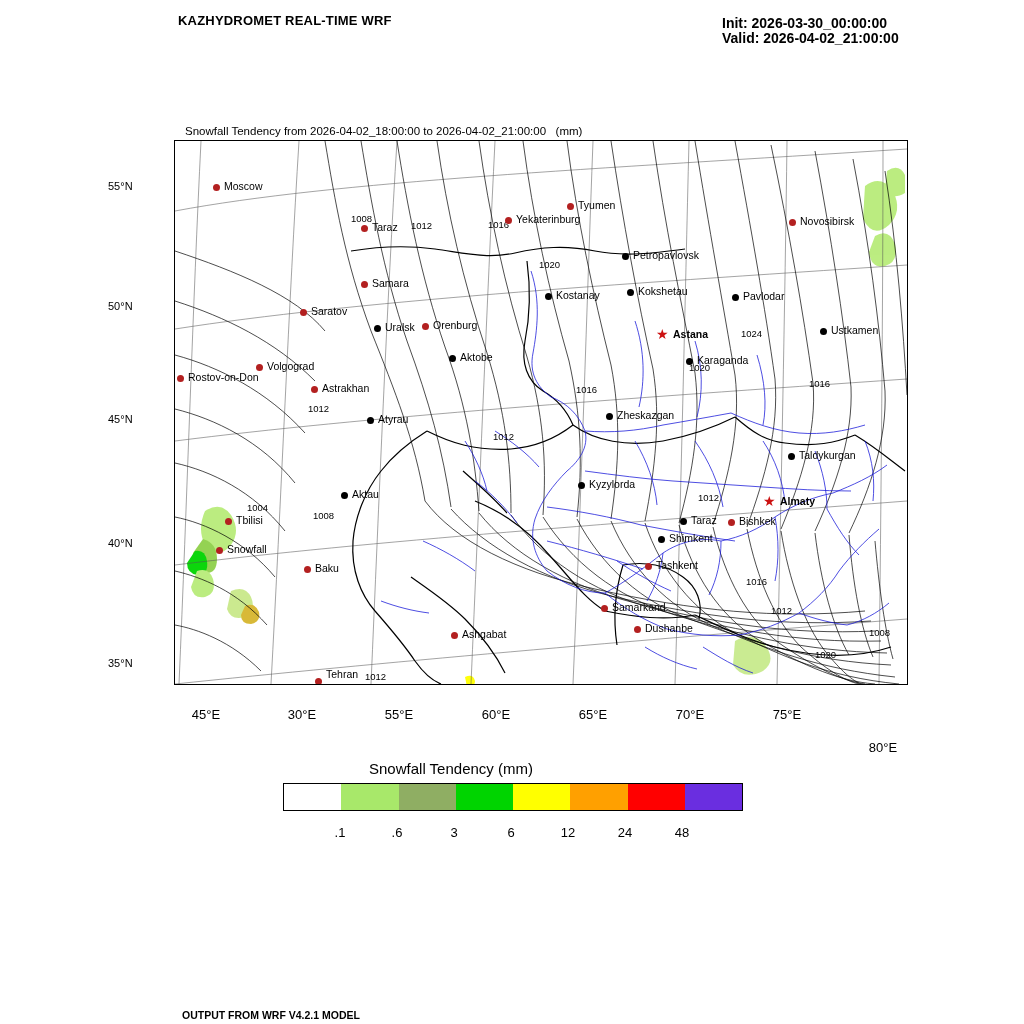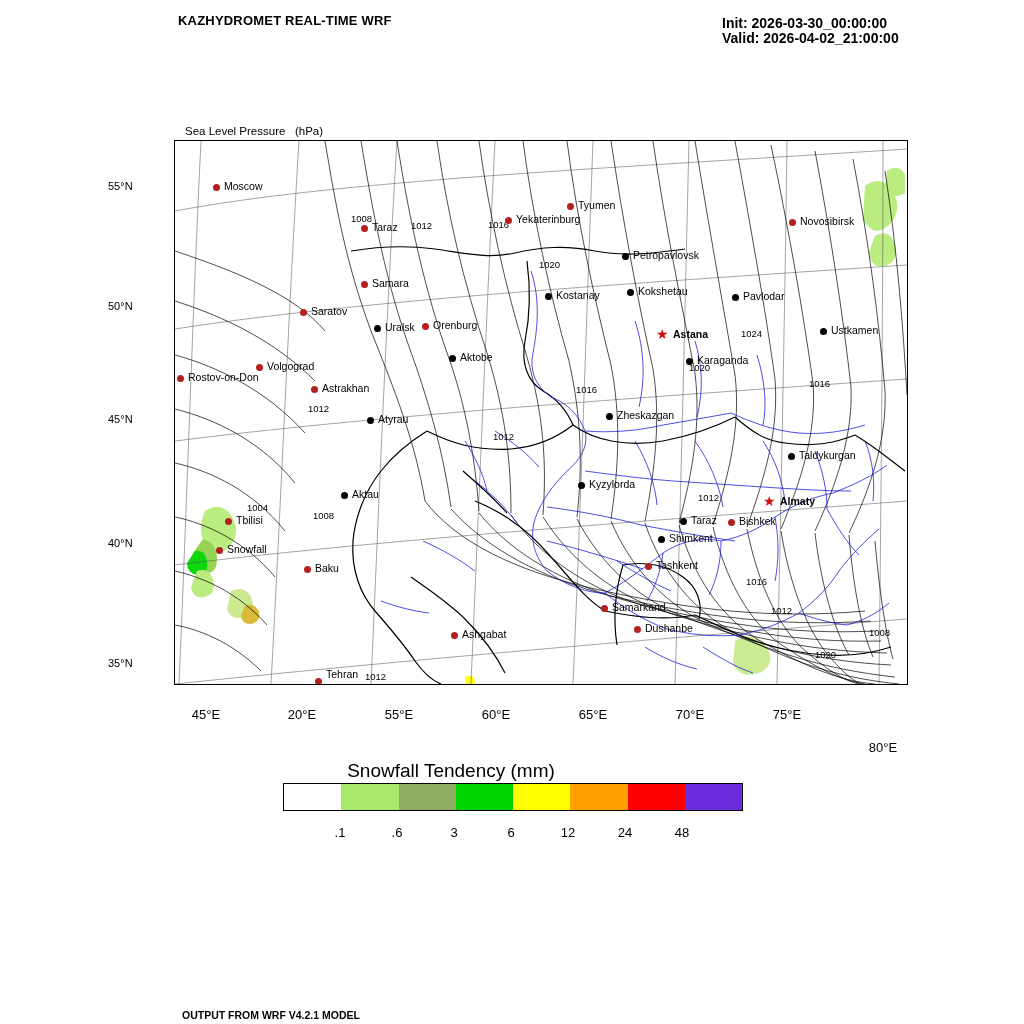--- a/index.html
+++ b/index.html
@@ -12,49 +12,50 @@
   #map-svg{position:absolute;left:0;top:0;}
   .ytick{position:absolute;font-size:11px;width:62px;}
   .xtick{position:absolute;font-size:13px;text-align:center;width:60px;}
   .citylabel{position:absolute;font-size:10.5px;color:#000;white-space:nowrap;}
   .citylabel.bold{font-weight:bold;}
   .dot{position:absolute;width:7px;height:7px;border-radius:50%;}
   .dot.red{background:#b32020;}
   .dot.black{background:#000;}
   .star{position:absolute;color:#cc1111;font-size:14px;line-height:14px;}
   .isolabel{position:absolute;font-size:9.5px;color:#000;background:transparent;}
-  #cbar-title{left:0;top:760px;width:902px;text-align:center;font-size:19px;}
+  #cbar-title{left:0;top:760px;width:902px;text-align:center;font-size:15px;}
   #cbar{left:283px;top:783px;width:458px;height:26px;display:flex;border:1px solid #000;box-sizing:content-box;}
   #cbar div{flex:1;height:26px;}
   #cbar-labels{left:283px;top:825px;width:458px;height:20px;}
   #cbar-labels span{position:absolute;font-size:13px;text-align:center;width:40px;}
   #footer{left:182px;top:980px;font-size:10.5px;font-weight:bold;line-height:14px;white-space:pre;}
 </style>
 </head>
 <body>
 
 <div class="abs" id="title">KAZHYDROMET REAL-TIME WRF</div>
 
 <div class="abs" id="init-block">
   <div>Init: 2026-03-30_00:00:00</div>
   <div>Valid: 2026-04-02_21:00:00</div>
 </div>
 
 <div class="abs" id="subtitle">
+  <div>Snowfall Tendency from 2026-04-02_18:00:00 to 2026-04-02_21:00:00   (mm)</div>
   <div>Sea Level Pressure   (hPa)</div>
 </div>
 
 <div class="ytick abs" style="left:108px;top:180px;">55°N</div>
 <div class="ytick abs" style="left:108px;top:300px;">50°N</div>
 <div class="ytick abs" style="left:108px;top:413px;">45°N</div>
 <div class="ytick abs" style="left:108px;top:537px;">40°N</div>
 <div class="ytick abs" style="left:108px;top:657px;">35°N</div>
 
 <div class="xtick abs" style="left:176px;top:707px;">45°E</div>
-<div class="xtick abs" style="left:272px;top:707px;">20°E</div>
+<div class="xtick abs" style="left:272px;top:707px;">30°E</div>
 <div class="xtick abs" style="left:369px;top:707px;">55°E</div>
 <div class="xtick abs" style="left:466px;top:707px;">60°E</div>
 <div class="xtick abs" style="left:563px;top:707px;">65°E</div>
 <div class="xtick abs" style="left:660px;top:707px;">70°E</div>
 <div class="xtick abs" style="left:757px;top:707px;">75°E</div>
 <div class="xtick abs" style="left:853px;top:707px;margin-top:33px;">80°E</div>
 
 <div id="map-frame" class="abs">
   <svg id="map-svg" width="732" height="543" viewBox="0 0 732 543">
 

